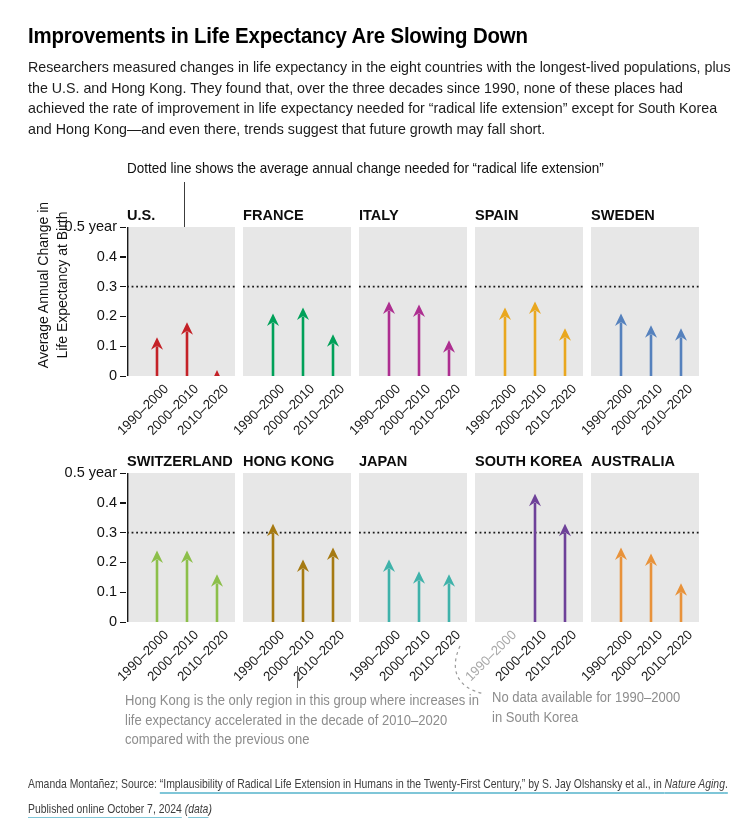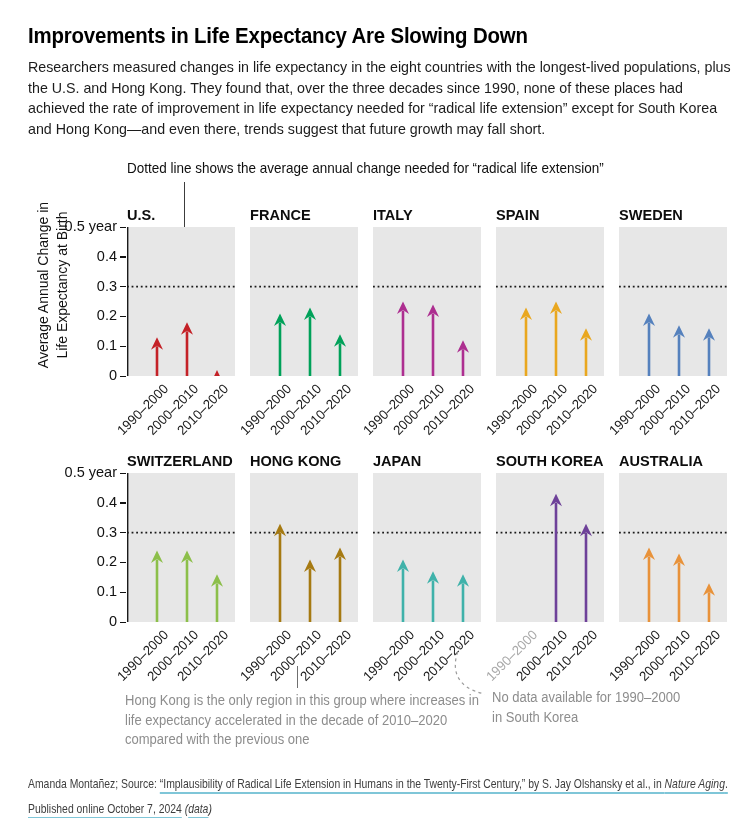--- a/index.html
+++ b/index.html
@@ -20,21 +20,21 @@
     position:absolute; left:127px; top:160px; width:600px; font-size:14.5px;
     color:#0f0f0f; white-space:nowrap; transform:scaleX(0.93); transform-origin:left top;
   }
   #ref-pointer{position:absolute; left:184px; top:182px; width:1.3px; height:87px; background:#3c3c3c;}
   #ref-dot{position:absolute; left:181px; top:268px; width:5.5px; height:5.5px; background:#1a1a1a; border-radius:1px;}
   .chart-row{position:absolute; left:0; width:689px; display:flex;margin-top:16px;}
   #row0{top:190px;} #row1{top:436px;}
   .gutter{width:127px; flex:none; position:relative;}
   .tick-label{position:absolute; right:10px; font-size:14.5px; color:#111; white-space:nowrap;}
   .tick-mark{position:absolute; right:1px; width:6px; height:1.3px; background:#111;}
-  .panels{display:flex; gap:15px;}
+  .panels{display:flex; gap:8px;}
   .panel{width:108px; flex:none;}
   .panel-title{font-size:15px; font-weight:700; color:#0d0d0d; height:17px; margin-bottom:4px; white-space:nowrap; transform:scaleX(0.97); transform-origin:left top;}
   .panel svg{display:block;}
   .xlabels{position:relative; height:72px;}
   .xlabel{
     position:absolute; top:5px; font-size:13.5px; color:#1a1a1a; white-space:nowrap;
     transform:rotate(-45deg) scaleX(0.97); transform-origin:100% 0;
   }
   #ylabel{
     position:absolute; left:-97px; top:266px; width:300px; text-align:center;

